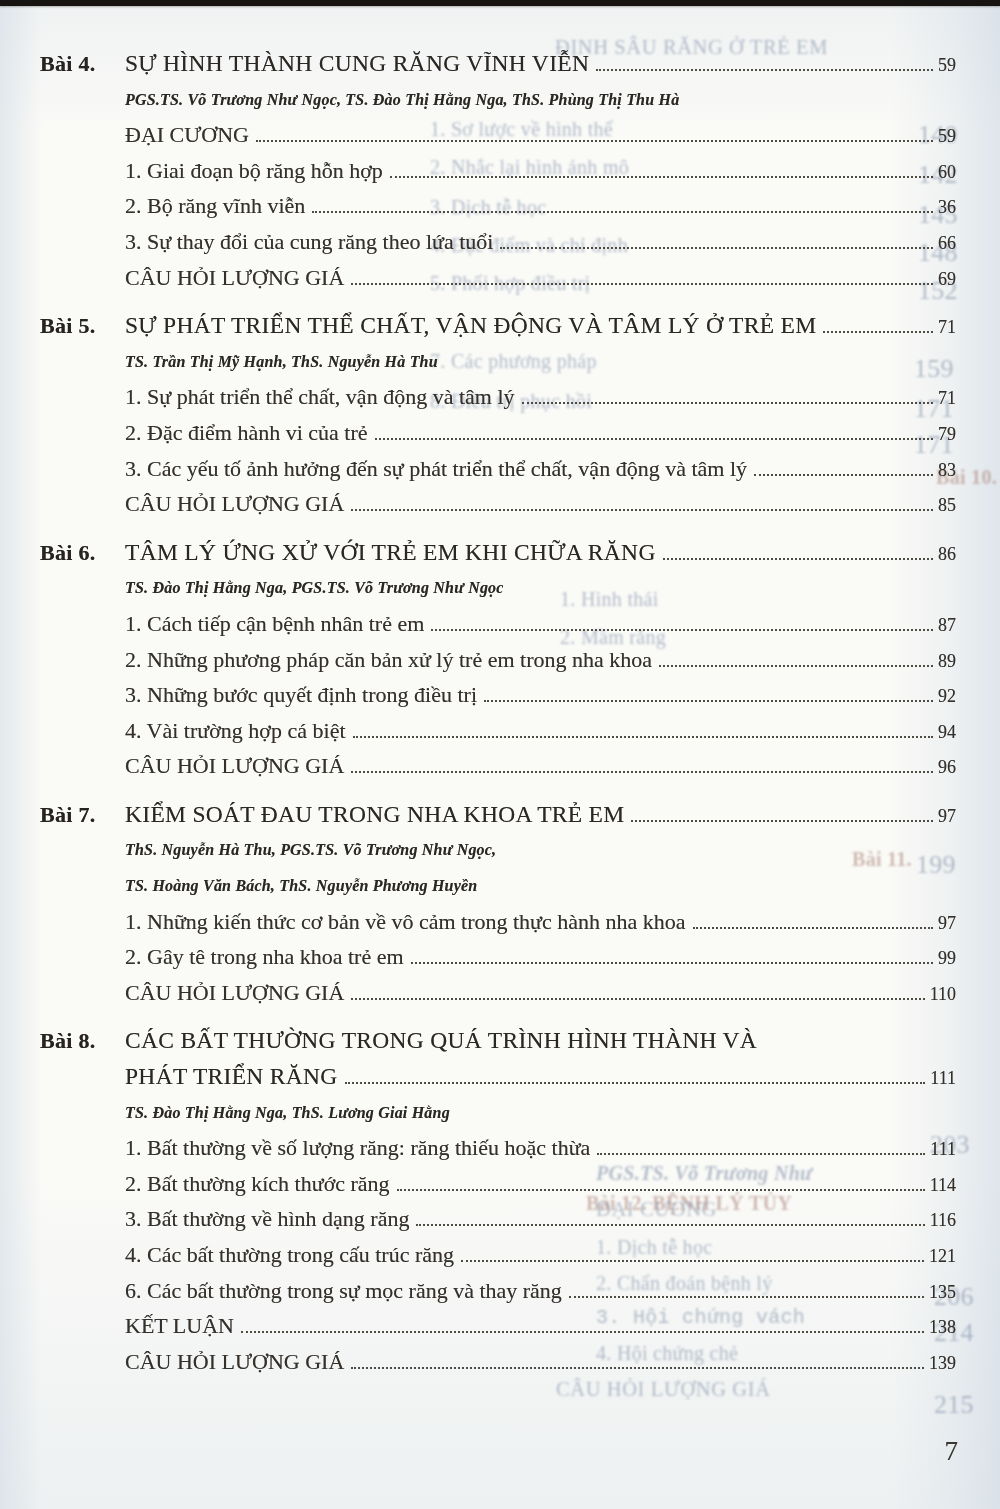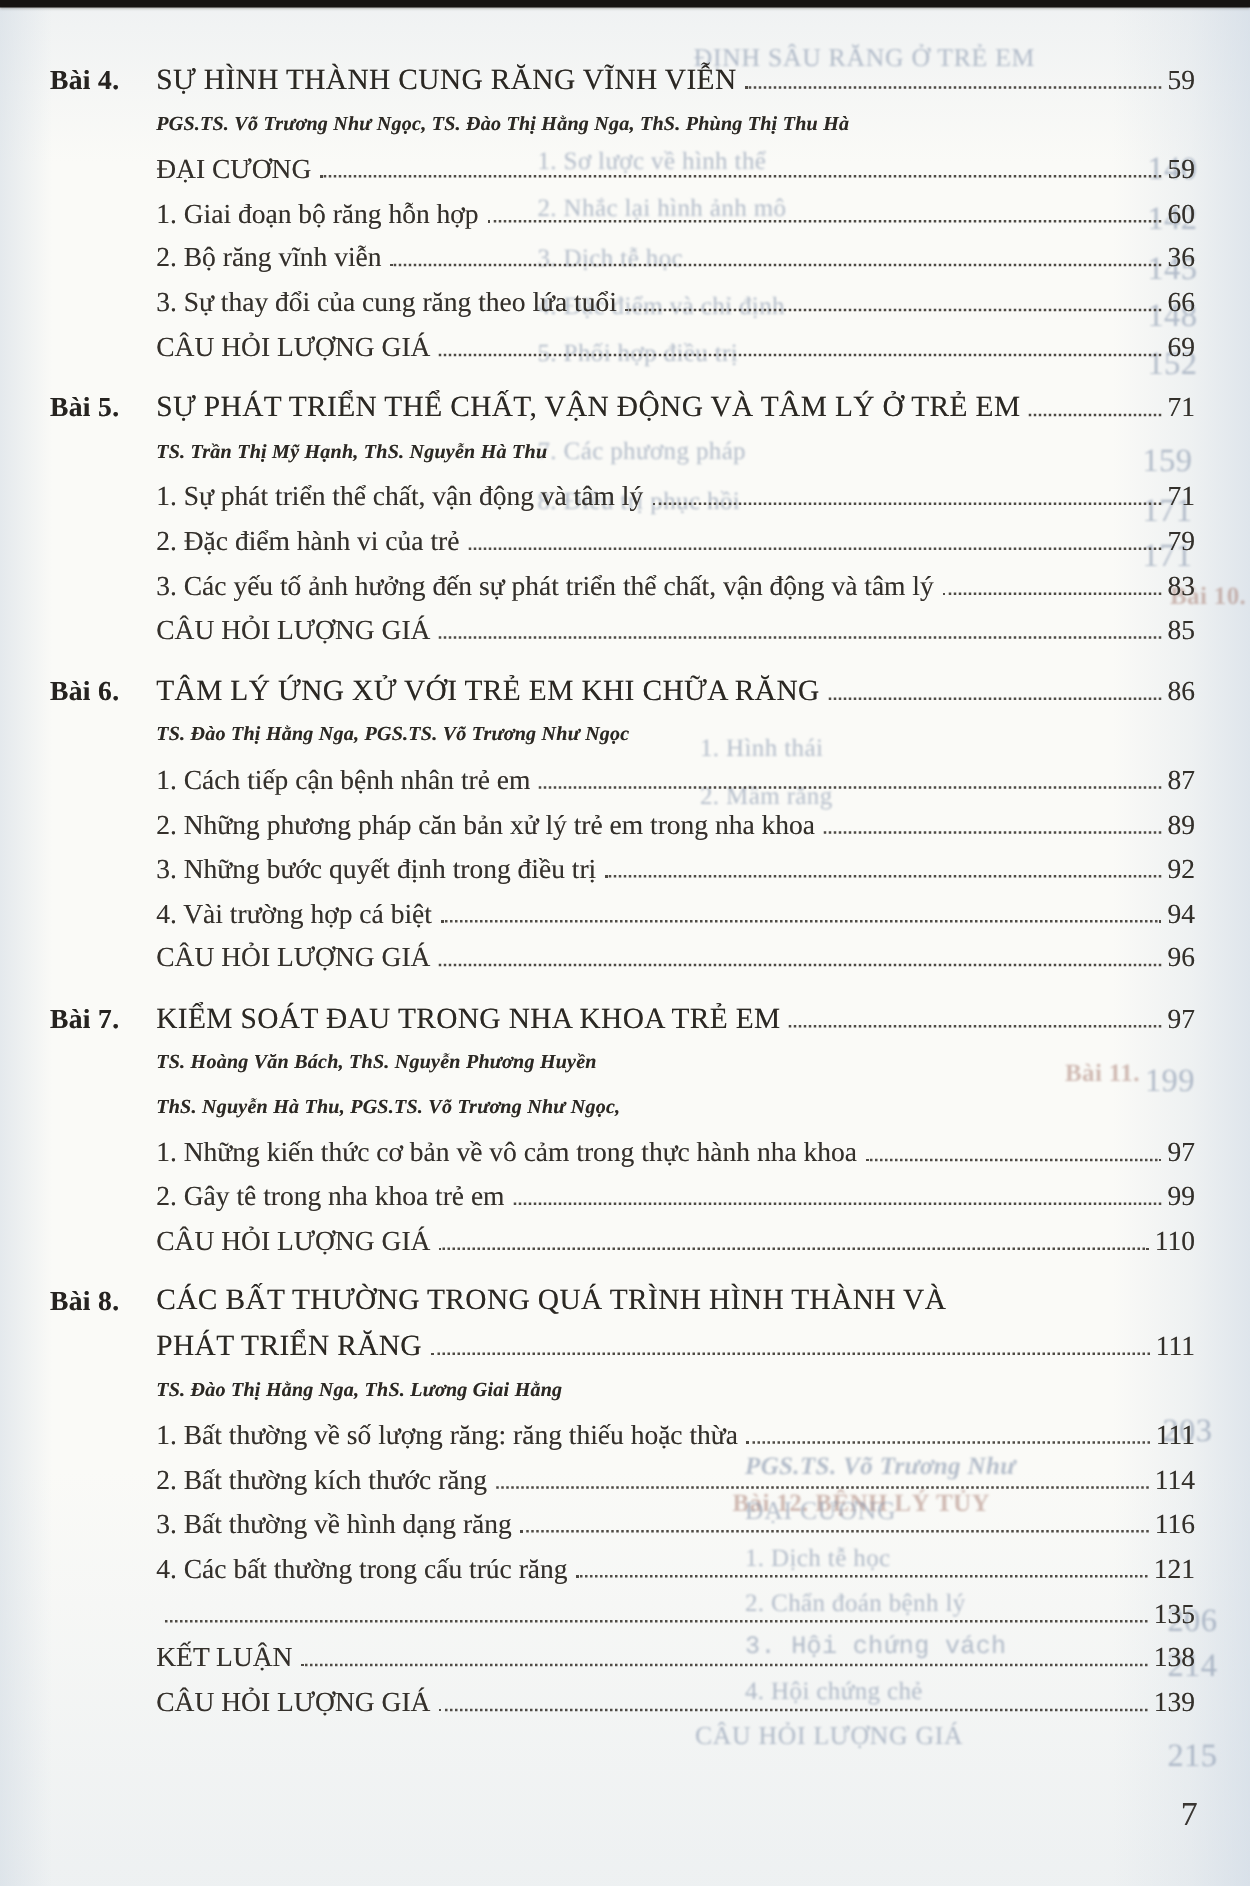--- a/index.html
+++ b/index.html
@@ -47,21 +47,21 @@
   .t-auth {
     font-size:16px; font-weight:bold; font-style:italic;
     color:#2b2823; letter-spacing:.2px;
     text-shadow:0 0 .5px rgba(45,40,35,.5);
   }
   .leader {
     flex:1 1 auto; min-width:14px; height:3px;
     margin:0 5px 0 7px;
     border-bottom:2.6px dotted #4e4a44;
   }
-  .pnum { font-size:22px; color:#33302b; text-shadow:0 0 .4px rgba(50,45,40,.45); }
+  .pnum { font-size:18px; color:#33302b; text-shadow:0 0 .4px rgba(50,45,40,.45); }
 
   
   .bleed {
     position:absolute; z-index:1;
     font-size:20px; letter-spacing:.3px; white-space:nowrap;
     color:rgba(124,140,166,.55);
     filter:blur(.8px);
   }
   .bleed.caps { font-size:20.5px; letter-spacing:.6px; }
   .bleed.num  { font-size:26px; }
@@ -225,26 +225,26 @@
     </div>
 
     <div class="section">
       <span class="section-label">Bài 7.</span>
       <div class="row">
         <span class="t-title">KIỂM SOÁT ĐAU TRONG NHA KHOA TRẺ EM</span>
         <span class="leader"></span>
         <span class="pnum">97</span>
       </div>
       <div class="row">
+        <span class="t-auth">ThS. Nguyễn Hà Thu, PGS.TS. Võ Trương Như Ngọc,</span>
+      </div>
+      <div class="row">
         <span class="t-auth">TS. Hoàng Văn Bách, ThS. Nguyễn Phương Huyền</span>
       </div>
       <div class="row">
-        <span class="t-auth">ThS. Nguyễn Hà Thu, PGS.TS. Võ Trương Như Ngọc,</span>
-      </div>
-      <div class="row">
         <span class="t-entry">1. Những kiến thức cơ bản về vô cảm trong thực hành nha khoa</span>
         <span class="leader"></span>
         <span class="pnum">97</span>
       </div>
       <div class="row">
         <span class="t-entry">2. Gây tê trong nha khoa trẻ em</span>
         <span class="leader"></span>
         <span class="pnum">99</span>
       </div>
       <div class="row">
@@ -281,20 +281,21 @@
         <span class="t-entry">3. Bất thường về hình dạng răng</span>
         <span class="leader"></span>
         <span class="pnum">116</span>
       </div>
       <div class="row">
         <span class="t-entry">4. Các bất thường trong cấu trúc răng</span>
         <span class="leader"></span>
         <span class="pnum">121</span>
       </div>
       <div class="row">
+        <span class="t-entry">6. Các bất thường trong sự mọc răng và thay răng</span>
         <span class="leader"></span>
         <span class="pnum">135</span>
       </div>
       <div class="row">
         <span class="t-entry">KẾT LUẬN</span>
         <span class="leader"></span>
         <span class="pnum">138</span>
       </div>
       <div class="row">
         <span class="t-entry">CÂU HỎI LƯỢNG GIÁ</span>

